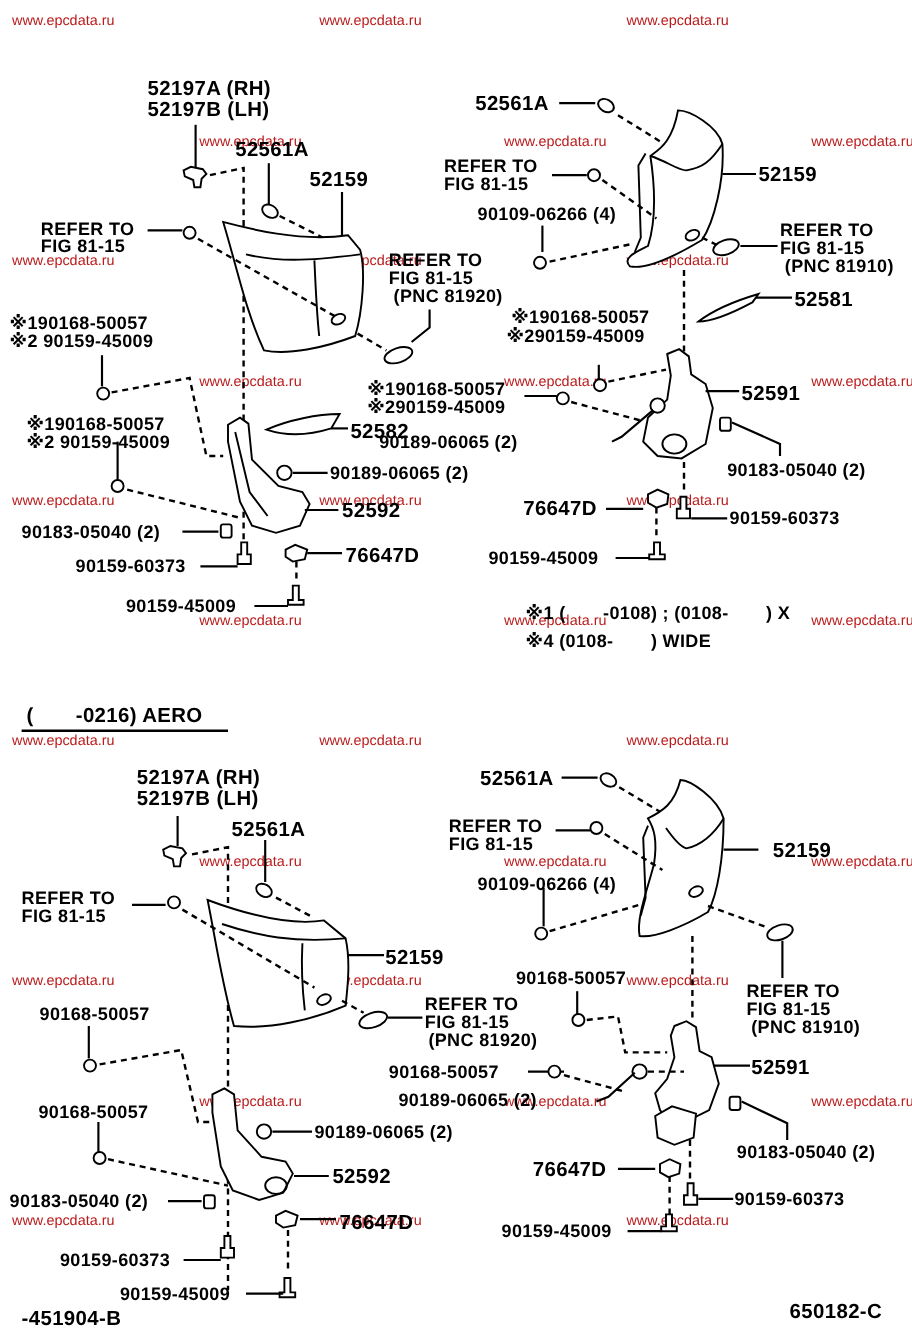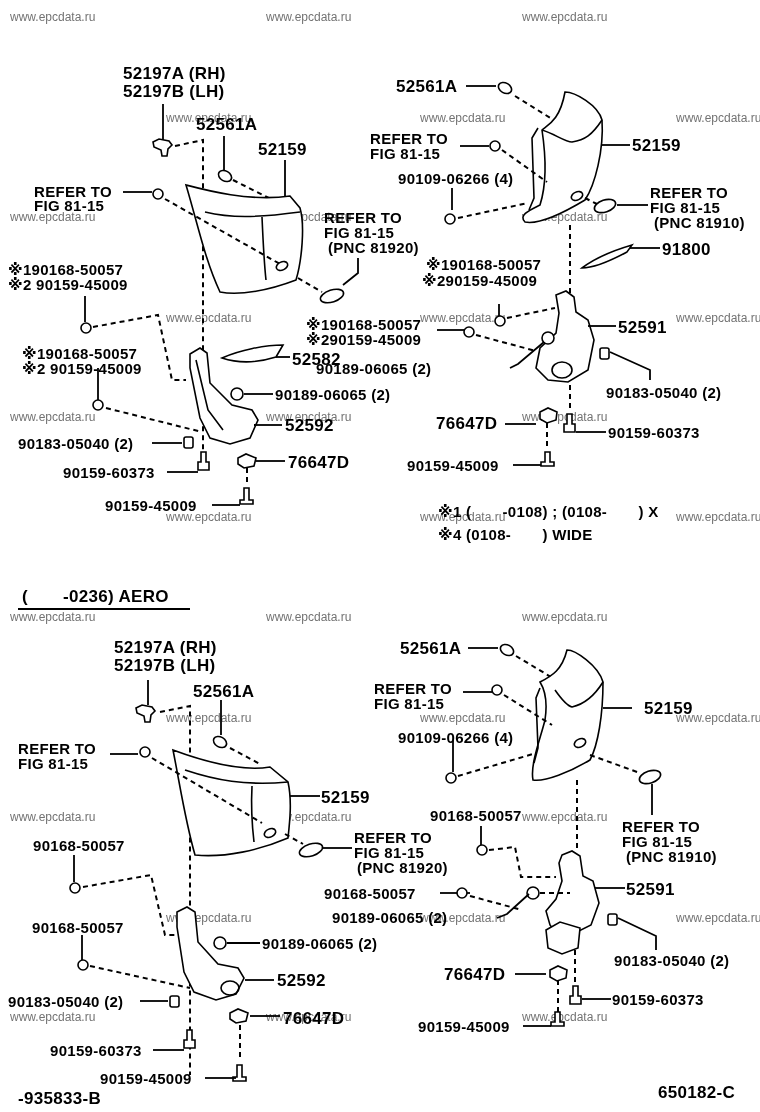--- a/index.html
+++ b/index.html
@@ -1,19 +1,19 @@
 <!DOCTYPE html>
 <html><head>
 <meta charset="utf-8">
 <style>
   html,body{margin:0;padding:0;background:#fff;}
   body{width:760px;height:1112px;position:relative;overflow:hidden;font-family:"Liberation Sans","DejaVu Sans",sans-serif;}
   .lbl{position:absolute;font-weight:bold;font-size:15px;color:#000;white-space:pre;line-height:16px;letter-spacing:0.3px;}
   .lbl.big{font-size:17px;line-height:19px;}
-  .wm{position:absolute;font-size:12px;color:#737373;white-space:pre;font-family:"Liberation Sans",sans-serif;}
+  .wm{position:absolute;font-size:12px;color:#b91c1c;white-space:pre;font-family:"Liberation Sans",sans-serif;}
   svg.diag{position:absolute;left:0;top:0;}
   .part{fill:none;stroke:#000;stroke-width:1.6;}
   .partf{fill:#fff;stroke:#000;stroke-width:1.6;}
   .dash{fill:none;stroke:#000;stroke-width:2;stroke-dasharray:5 4;}
   .lead{fill:none;stroke:#000;stroke-width:1.8;}
 </style>
 </head>
 <body>
 
 <div>
@@ -286,56 +286,56 @@
 
 <div>
   <span class="lbl big" style="left:396px;top:77px">52561A</span>
   <span class="lbl" style="left:370px;top:131px">REFER TO</span>
   <span class="lbl" style="left:370px;top:146px">FIG 81-15</span>
   <span class="lbl big" style="left:632px;top:136px">52159</span>
   <span class="lbl" style="left:398px;top:171px">90109-06266 (4)</span>
   <span class="lbl" style="left:650px;top:185px">REFER TO</span>
   <span class="lbl" style="left:650px;top:200px">FIG 81-15</span>
   <span class="lbl" style="left:654px;top:215px">(PNC 81910)</span>
-  <span class="lbl big" style="left:662px;top:240px">91800</span>
+  <span class="lbl big" style="left:662px;top:240px">52581</span>
   <span class="lbl" style="left:426px;top:257px">※190168-50057</span>
   <span class="lbl" style="left:422px;top:273px">※290159-45009</span>
   <span class="lbl" style="left:306px;top:317px">※190168-50057</span>
   <span class="lbl" style="left:306px;top:332px">※290159-45009</span>
   <span class="lbl big" style="left:618px;top:318px">52591</span>
   <span class="lbl" style="left:316px;top:361px">90189-06065 (2)</span>
   <span class="lbl" style="left:606px;top:385px">90183-05040 (2)</span>
   <span class="lbl big" style="left:436px;top:414px">76647D</span>
   <span class="lbl" style="left:608px;top:425px">90159-60373</span>
   <span class="lbl" style="left:407px;top:458px">90159-45009</span>
   <span class="lbl" style="left:438px;top:504px">※1 (       -0108) ; (0108-       ) X</span>
   <span class="lbl" style="left:438px;top:527px">※4 (0108-       ) WIDE</span>
 </div>
 
-<span class="lbl big" style="left:22px;top:587px">(       -0236) AERO</span>
+<span class="lbl big" style="left:22px;top:587px">(       -0216) AERO</span>
 
 <div>
   <span class="lbl big" style="left:114px;top:638px">52197A (RH)</span>
   <span class="lbl big" style="left:114px;top:656px">52197B (LH)</span>
   <span class="lbl big" style="left:193px;top:682px">52561A</span>
   <span class="lbl" style="left:18px;top:741px">REFER TO</span>
   <span class="lbl" style="left:18px;top:756px">FIG 81-15</span>
   <span class="lbl big" style="left:321px;top:788px">52159</span>
   <span class="lbl" style="left:354px;top:830px">REFER TO</span>
   <span class="lbl" style="left:354px;top:845px">FIG 81-15</span>
   <span class="lbl" style="left:357px;top:860px">(PNC 81920)</span>
   <span class="lbl" style="left:33px;top:838px">90168-50057</span>
   <span class="lbl" style="left:32px;top:920px">90168-50057</span>
   <span class="lbl" style="left:262px;top:936px">90189-06065 (2)</span>
   <span class="lbl big" style="left:277px;top:971px">52592</span>
   <span class="lbl" style="left:8px;top:994px">90183-05040 (2)</span>
   <span class="lbl big" style="left:283px;top:1009px">76647D</span>
   <span class="lbl" style="left:50px;top:1043px">90159-60373</span>
   <span class="lbl" style="left:100px;top:1071px">90159-45009</span>
-  <span class="lbl big" style="left:18px;top:1089px">-935833-B</span>
+  <span class="lbl big" style="left:18px;top:1089px">-451904-B</span>
 </div>
 
 <div>
   <span class="lbl big" style="left:400px;top:639px">52561A</span>
   <span class="lbl" style="left:374px;top:681px">REFER TO</span>
   <span class="lbl" style="left:374px;top:696px">FIG 81-15</span>
   <span class="lbl big" style="left:644px;top:699px">52159</span>
   <span class="lbl" style="left:398px;top:730px">90109-06266 (4)</span>
   <span class="lbl" style="left:622px;top:819px">REFER TO</span>
   <span class="lbl" style="left:622px;top:834px">FIG 81-15</span>

